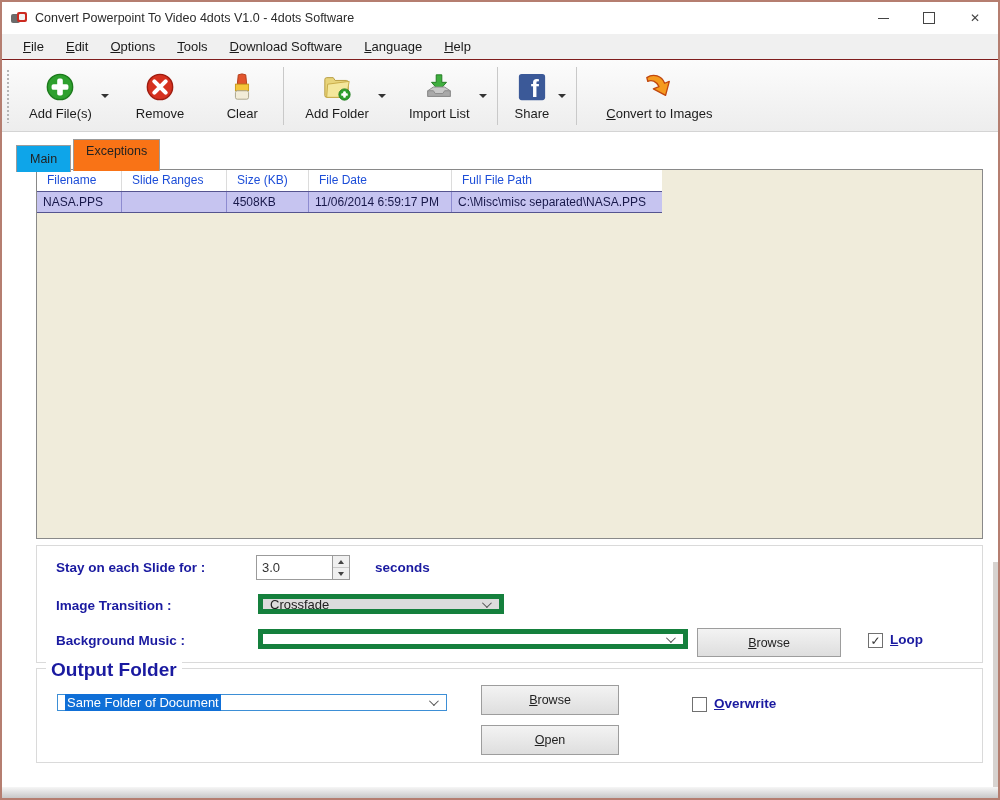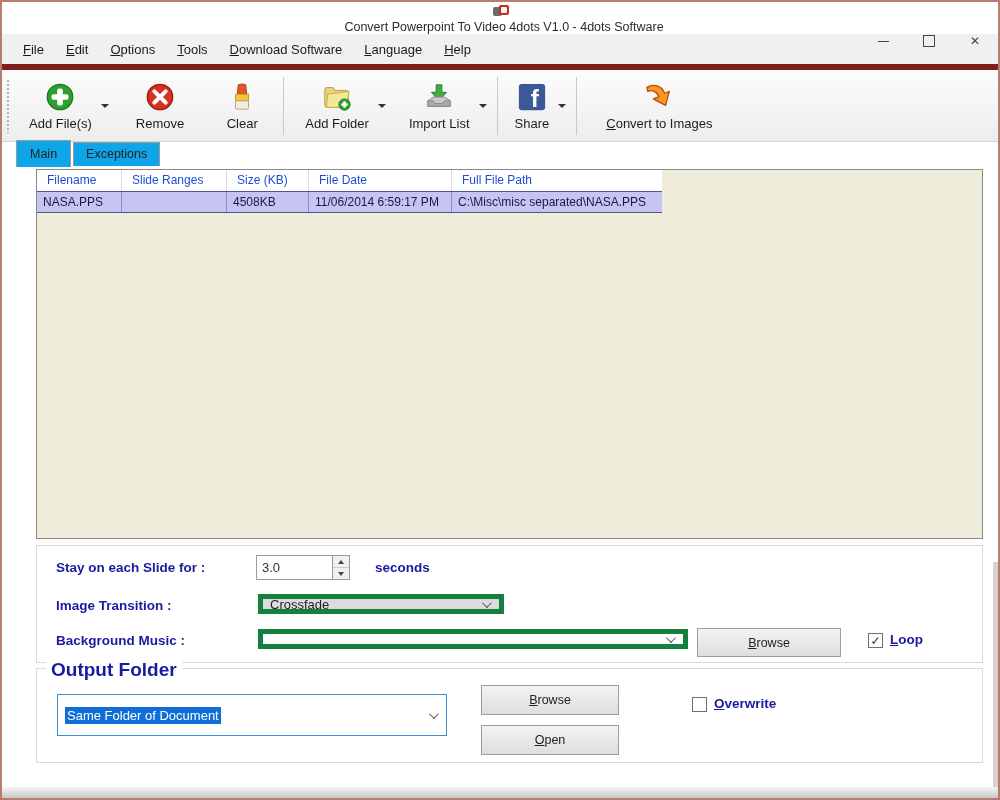--- a/index.html
+++ b/index.html
@@ -13,35 +13,34 @@
     position: relative;
     width: 1000px; height: 800px;
     border: 2px solid #b57e70;
     background: #ffffff;
   }
   
   .titlebar {
     height: 32px; background: #ffffff;
     display: flex; align-items: center;
     padding-left: 8px;
-    flex-direction: column;
   }
   .appicon { width: 18px; height: 18px; margin-right: 7px; display: inline-flex; }
   .title { font-size: 12.5px; color: #2b2b2b; }
   .wincontrols { margin-left: auto; display: flex; height: 100%; }
   .wc { width: 46px; height: 100%; display: flex; align-items: center; justify-content: center; color: #444; cursor: default; }
   .wc.min::after { content: ""; width: 11px; border-bottom: 1px solid #444; }
   .wc.max::after { content: ""; width: 10px; height: 10px; border: 1px solid #444; }
   .wc.close::after { content: "\2715"; font-size: 12px; }
   
   .menubar {
-    height: 36px; background: #f0f0f0;
+    height: 26px; background: #f0f0f0;
     display: flex; align-items: center;
     padding-left: 10px; font-size: 13px; color: #1a1a1a;
-    border-bottom: 6px solid #7f1d1d;
+    border-bottom: 1px solid #7f1d1d;
   }
   .menuitem { padding: 4px 11px; cursor: default; }
   .menuitem u, .tlabel u, .btn u, .cb-label u { text-decoration: underline; }
   
   .toolbar {
     height: 72px; background: linear-gradient(#fcfcfc, #ededed);
     border-bottom: 1px solid #d4d4d4;
     display: flex; align-items: center; padding-left: 4px;
   }
   .grip {
@@ -57,23 +56,23 @@
   .tlabel { font-size: 13px; color: #1c1c1c; margin-top: 3px; white-space: nowrap; }
   .dd {
     width: 0; height: 0; margin: 0 6px 0 2px; align-self: center;
     border-left: 4px solid transparent; border-right: 4px solid transparent;
     border-top: 4px solid #333; cursor: default;
   }
   .tsep { width: 1px; height: 58px; background: #c9c9c9; margin: 0 6px; }
   
   .tabs { position: absolute; left: 14px; top: 137px; display: flex; align-items: flex-end; z-index: 2; }
   .tab {
-    font-size: 12.5px; color: #222; padding: 4px 12px 5px 12px;
+    font-size: 12.5px; color: #222; padding: 4px 12px 13px 12px;
     border: 1px solid #9b9b9b; border-bottom: none;
-    background: #0ea5e9; margin-right: 2px; cursor: default;
+    background: #f97316; margin-right: 2px; cursor: default;
   }
   .tab.active { background: #0ea5e9; padding: 6px 13px 6px 13px; position: relative; top: 1px; }
   
   .listview {
     position: absolute; left: 34px; top: 167px; width: 947px; height: 370px;
     background: #f0ecdb; border: 1px solid #898989;
   }
   .lv-header { display: flex; height: 22px; width: 625px; background: #ffffff; border-bottom: 1px solid #d9d9d9; }
   .lv-hcell {
     font-size: 12px; color: #1d4ed8; line-height: 21px;
@@ -323,21 +322,21 @@
       <span></span>
       <span class="chev"></span>
     </div>
     <button class="btn" style="left:660px; top:82px; width:144px; height:29px;"><u>B</u>rowse</button>
     <span class="checkbox checked" style="left:831px; top:87px;"></span>
     <span class="cb-label" style="left:853px; top:86px;"><u>L</u>oop</span>
   </div>
 
   <div class="groupbox">
     <span class="legend">Output Folder</span>
-    <div class="combo focused" style="left:20px; top:25px; width:390px; height:42px;">
+    <div class="combo focused" style="left:20px; top:25px; width:390px; height:17px;">
       <span class="sel-text">Same Folder of Document</span>
       <span class="chev"></span>
     </div>
     <button class="btn" style="left:444px; top:16px; width:138px; height:30px;"><u>B</u>rowse</button>
     <button class="btn" style="left:444px; top:56px; width:138px; height:30px;"><u>O</u>pen</button>
     <span class="checkbox" style="left:655px; top:28px;"></span>
     <span class="cb-label" style="left:677px; top:27px;"><u>O</u>verwrite</span>
   </div>
 
   <div class="right-strip"></div>

